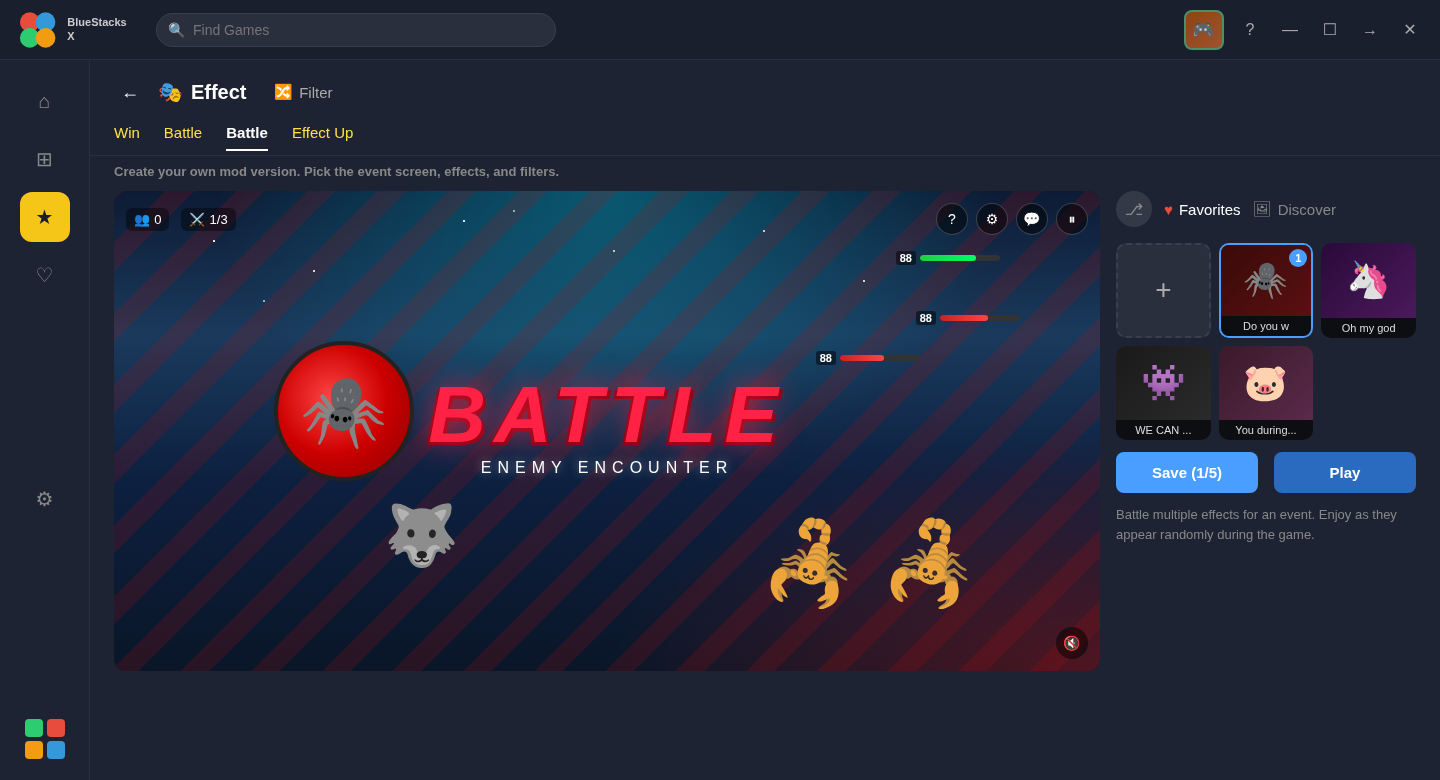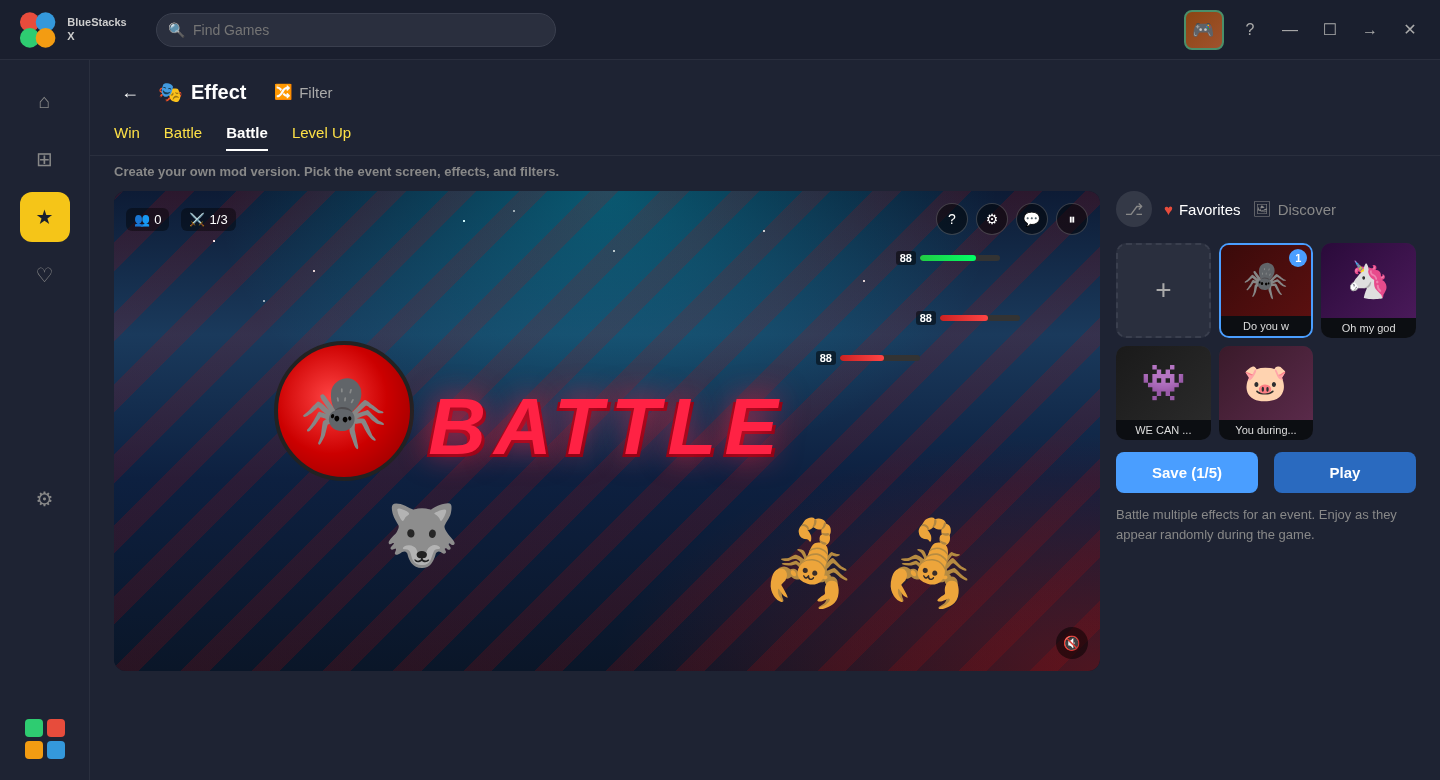--- a/index.html
+++ b/index.html
@@ -714,21 +714,21 @@
       <button class="filter-btn">
         <span>🔀</span>
         <span>Filter</span>
       </button>
     </div>
 
     <div class="tabs-row">
       <button class="tab">Win</button>
       <button class="tab">Battle</button>
       <button class="tab active">Battle</button>
-      <button class="tab">Level Up</button>
+      <button class="tab">Effect Up</button>
     </div>
 
     <div class="subtitle">Create your own mod version. Pick the event screen, effects, and filters.</div>
 
     <div class="preview-container">
 
       <div class="game-preview">
         <div class="game-scene">
 
           <div class="stars"></div>
@@ -783,20 +783,21 @@
           <div class="spider-char">
             <div class="spider-circle">
               <span style="font-size:70px;">🕷️</span>
             </div>
           </div>
 
           <div class="wolf-creature">🐺</div>
 
           <div class="battle-overlay">
             <div class="battle-title-text">BATTLE</div>
+            <div class="enemy-encounter-text">ENEMY ENCOUNTER</div>
           </div>
 
           <div class="enemy-group">
             <div class="enemy-creature">🦂</div>
             <div class="enemy-creature">🦂</div>
           </div>
 
           <div class="volume-icon-wrap">🔇</div>
         </div>
       </div>

